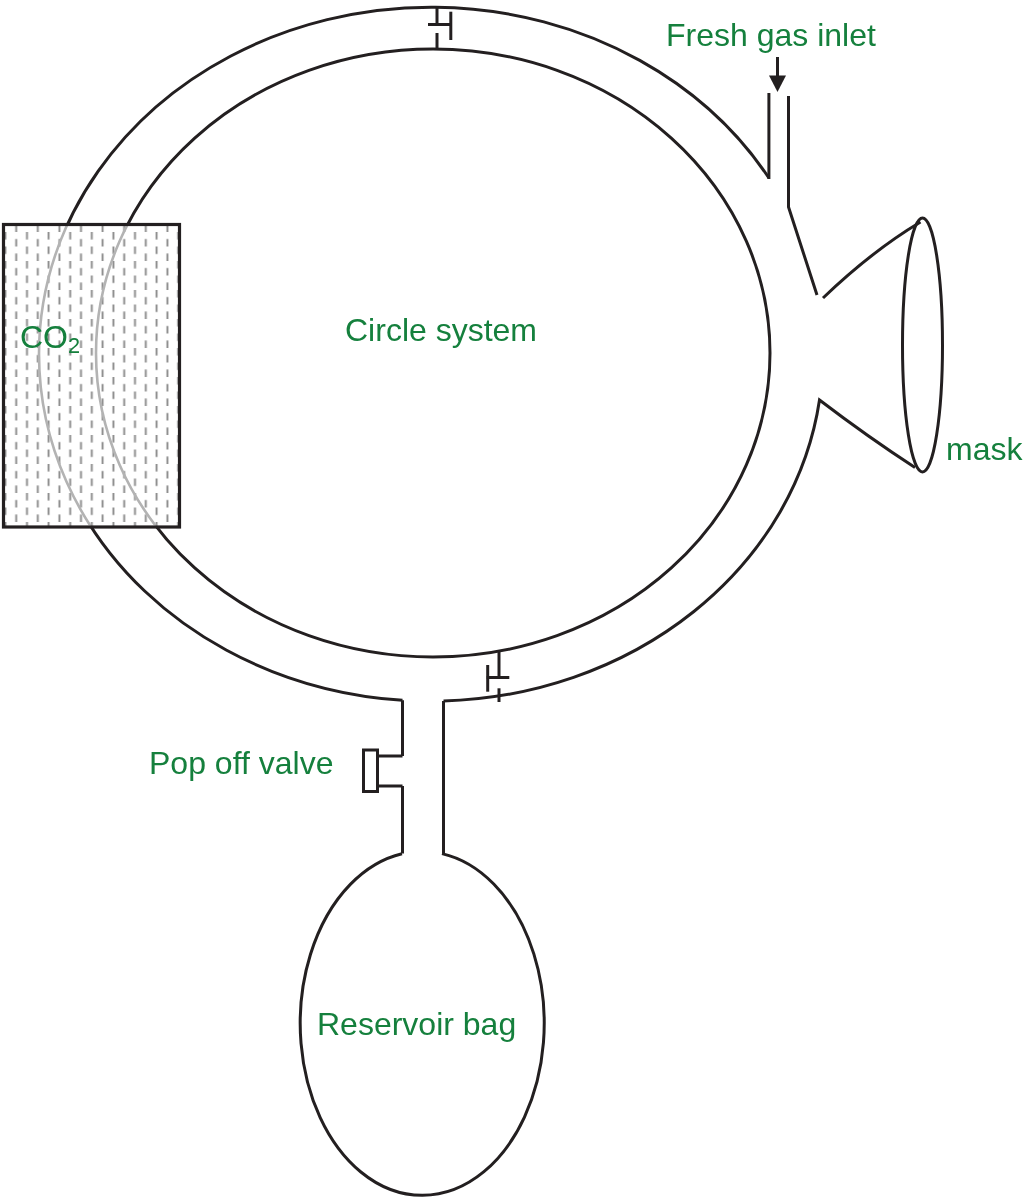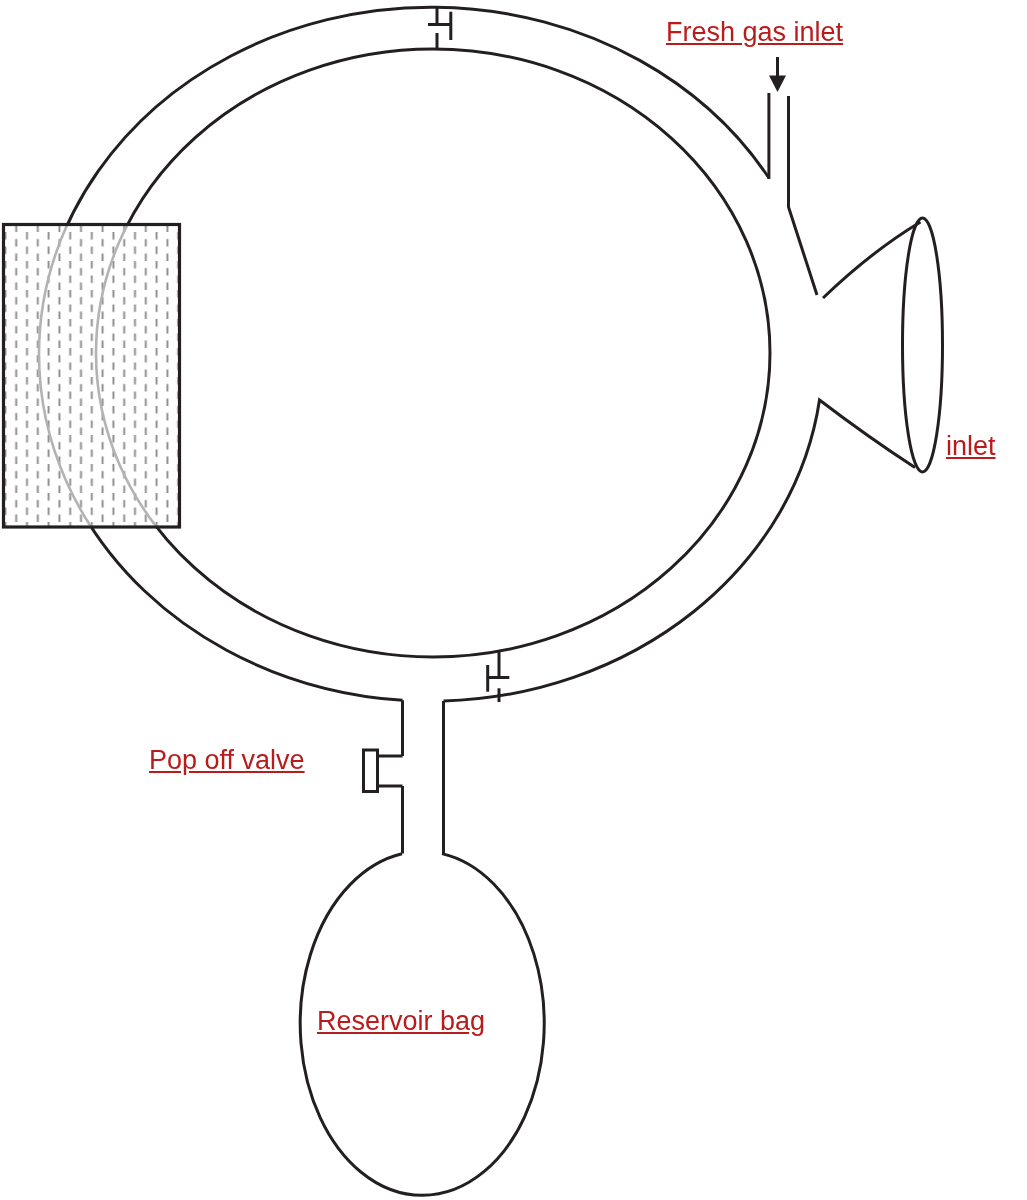--- a/index.html
+++ b/index.html
@@ -6,26 +6,25 @@
   .stage{
     position:relative;
     width:1027px;height:1200px;
     background:#ffffff;
     font-family:"Liberation Sans", sans-serif;
     overflow:hidden;
   }
   .stage svg{position:absolute;left:0;top:0;}
   .label{
     position:absolute;
-    color:#b91c1c;
-    font-size:27px;
+    color:#15803d;
+    font-size:32px;
     line-height:1.15;
     white-space:nowrap;
     user-select:none;
-    text-decoration:underline;
   }
   .canister-label{line-height:40px;}
   .sub{font-size:0.68em;vertical-align:-0.22em;}
 </style>
 </head>
 <body>
 
 <div class="stage">
 
   <svg width="1027" height="1200" viewBox="0 0 1027 1200">
@@ -92,23 +91,25 @@
       <path d="M 402.5 700.3 L 402.5 756 M 402.5 756 L 377.5 756 M 377.5 786 L 402.5 786 M 402.5 786 L 402.5 853.5"></path>
       <path d="M 443.5 701 L 443.5 853.5"></path>
     </g>
     <rect x="363.5" y="750" width="14" height="41.5" fill="#ffffff" stroke="#231f20" stroke-width="3"></rect>
 
     <path d="M 442 853.6 A 122 172 0 1 1 402 853.7" fill="none" stroke="#231f20" stroke-width="3"></path>
   </svg>
 
   <div class="label" style="left:666px;top:17px;">Fresh gas inlet</div>
 
+  <div class="label" style="left:345px;top:312px;">Circle system</div>
 
-  <div class="label" style="left:946px;top:431px;">inlet</div>
+  <div class="label" style="left:946px;top:431px;">mask</div>
 
   <div class="label canister-label" style="left:20px;top:317px;">
+    <div><span>CO</span><span class="sub">2</span></div>
   </div>
 
   <div class="label" style="left:149px;top:745px;">Pop off valve</div>
 
   <div class="label" style="left:317px;top:1006px;">Reservoir bag</div>
 
 </div>
 
 </body></html>

